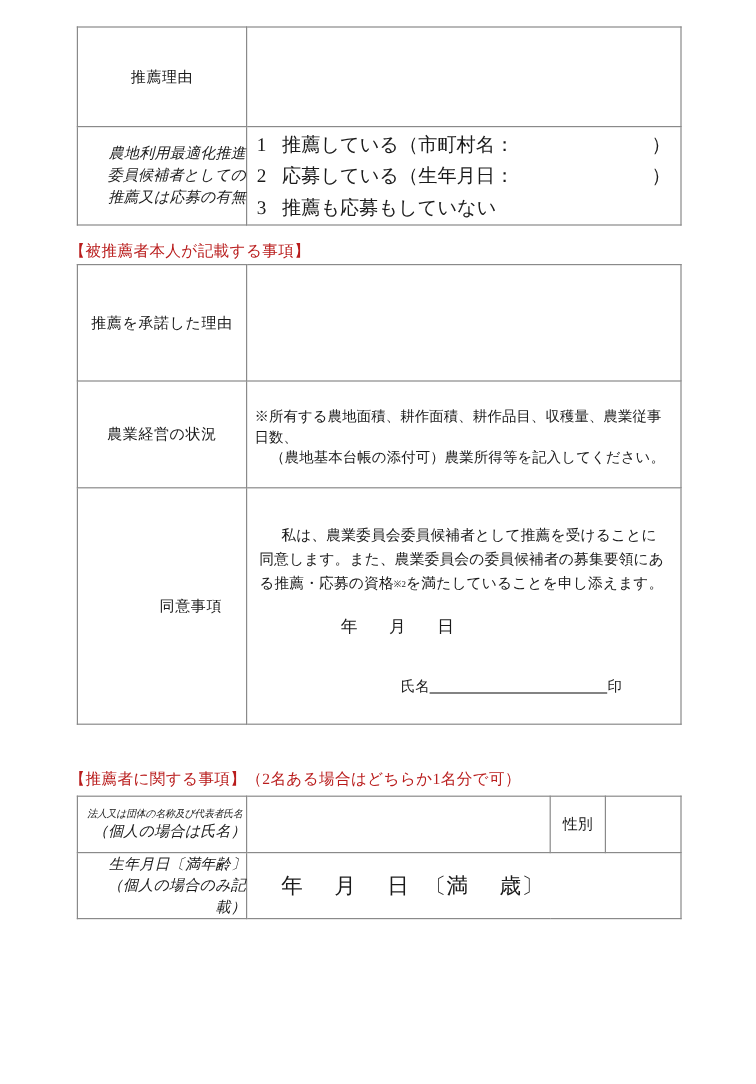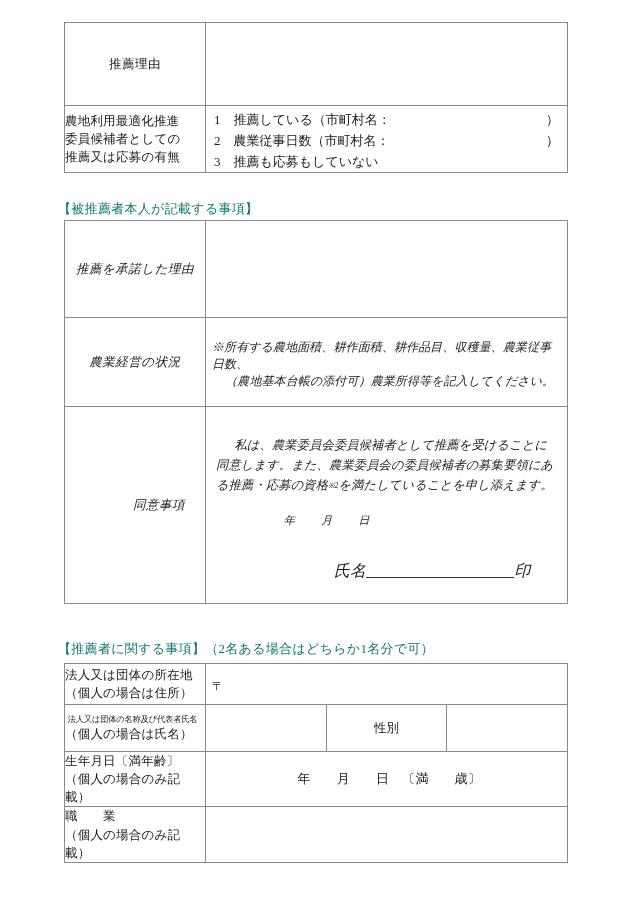--- a/index.html
+++ b/index.html
@@ -34,86 +34,87 @@
     padding: 0;
     font-size: 12.5px;
     line-height: 1.45;
     color: #1a1a1a;
   }
   .lbl {
     text-align: center;
     letter-spacing: 0.5px;
   }
   .lbl-multi {
-    text-align: left;
+    text-align: right;
     line-height: 1.5;
     letter-spacing: 0.2px;
+    font-style: italic;
   }
   .cell-pad {
     padding: 4px 6px;
   }
   .vtop { vertical-align: top; }
 
   
   .section-head {
     position: absolute;
     font-size: 13px;
     font-family: "Liberation Serif", "DejaVu Serif", serif;
-    color: #0f766e;
+    color: #b91c1c;
     white-space: nowrap;
     letter-spacing: 0.3px;
     text-align: right;
   }
 
   
   #table1 { left: 64px; top: 22px; width: 504px; }
   #table1 .c-lbl { width: 140px; }
   .reason-cell { height: 82px; }
   .opts-line {
-    font-size: 13px;
+    font-size: 16px;
     line-height: 1.62;
     padding-left: 8px;
     white-space: nowrap;
     position: relative;
   }
   .opts-line .paren-close {
     position: absolute;
     right: 8px;
   }
 
   
   #sec2head { left: 58px; top: 200px; }
-  #table2 { left: 64px; top: 220px; width: 504px; font-style: italic; }
+  #table2 { left: 64px; top: 220px; width: 504px; }
   #table2 .c-lbl { width: 140px; }
   .note-small {
     font-size: 12px;
     line-height: 1.42;
     padding: 5px 6px 0 6px;
     letter-spacing: 0.1px;
   }
   .note-small .indent { padding-left: 1.1em; display: block; }
   .consent-body {
     padding: 10px 12px 0 10px;
     font-size: 12.3px;
     line-height: 1.62;
     letter-spacing: 0.1px;
   }
   .consent-body p { margin: 0; text-indent: 1.5em; }
   sup.ref { font-size: 7.5px; vertical-align: 1px; }
   .date-line {
     margin-top: 16px;
     padding-left: 68px;
-    font-size: 11px;
+    font-size: 14px;
     letter-spacing: 0.2px;
   }
   .date-line span { display: inline-block; }
   .sig-line {
     margin-top: 28px;
     padding-left: 118px;
-    font-size: 16px;
+    font-size: 12px;
     white-space: nowrap;
   }
   .sig-rule {
     display: inline-block;
     width: 148px;
     border-bottom: 1px solid #333;
     height: 0.95em;
     vertical-align: -2px;
   }
 
@@ -124,22 +125,22 @@
   .tiny-name {
     font-size: 8.6px;
     letter-spacing: -0.2px;
     display: block;
     transform: scaleX(0.96);
   }
   .postal { padding: 4px 0 0 6px; font-size: 11.5px; }
   .sex-cell { width: 45px; text-align: center; font-size: 12px; }
   .sex-blank { width: 62px; }
   .dob-line {
-    text-align: right;
-    font-size: 13px;
+    text-align: center;
+    font-size: 18px;
     letter-spacing: 0.2px;
     padding-right: 86px;
   }
   .sp-w { display: inline-block; width: 26px; }
   .sp-n { display: inline-block; width: 13px; }
 </style>
 </head>
 <body>
 
 <div class="page">
@@ -155,21 +156,21 @@
         <div>農地利用最適化推進</div>
         <div>委員候補者としての</div>
         <div>推薦又は応募の有無</div>
       </td>
       <td style="height:58px;" class="vtop">
         <div style="padding-top:3px;">
           <div class="opts-line">
             <span>1</span><span class="sp-n"></span><span>推薦している（市町村名：</span><span class="paren-close">）</span>
           </div>
           <div class="opts-line">
-            <span>2</span><span class="sp-n"></span><span>農業従事日数（市町村名：</span><span class="paren-close">）</span>
+            <span>2</span><span class="sp-n"></span><span>応募している（生年月日：</span><span class="paren-close">）</span>
           </div>
           <div class="opts-line">
             <span>3</span><span class="sp-n"></span><span>推薦も応募もしていない</span>
           </div>
         </div>
       </td>
     </tr>
   </tbody>
     </table>
 
@@ -204,52 +205,36 @@
         </div>
       </td>
     </tr>
   </tbody>
     </table>
 
   <div class="section-head" id="sec3head">【推薦者に関する事項】（2名ある場合はどちらか1名分で可）</div>
 
   <table class="form" id="table3">
     <tbody>
-        <tr>
-      <td class="c-lbl lbl-multi" style="height:40px;">
-        <div>法人又は団体の所在地</div>
-        <div>（個人の場合は住所）</div>
-      </td>
-      <td colspan="3" style="height:40px;" class="vtop">
-        <div class="postal">〒</div>
-      </td>
-    </tr>
     <tr>
       <td class="c-lbl lbl-multi" style="height:46px;">
         <span class="tiny-name">法人又は団体の名称及び代表者氏名</span>
         <div>（個人の場合は氏名）</div>
       </td>
       <td style="height:46px;" class="cell-pad vtop"></td>
       <td class="sex-cell">性別</td>
       <td class="sex-blank"></td>
     </tr>
     <tr>
       <td class="c-lbl lbl-multi" style="height:38px;">
         <div>生年月日〔満年齢〕</div>
         <div>（個人の場合のみ記載）</div>
       </td>
       <td colspan="3" style="height:38px;">
         <div class="dob-line">
           <span>年</span><span class="sp-w"></span><span>月</span><span class="sp-w"></span><span>日</span><span class="sp-n"></span><span>〔満</span><span class="sp-w"></span><span>歳〕</span>
         </div>
       </td>
     </tr>
-    <tr>
-      <td class="c-lbl lbl-multi" style="height:46px;">
-        <div>職　　業</div>
-        <div>（個人の場合のみ記載）</div>
-      </td>
-      <td colspan="3" style="height:46px;" class="cell-pad vtop"></td>
-    </tr>
   </tbody>
     </table>
 
 </div>
 
 </body></html>

